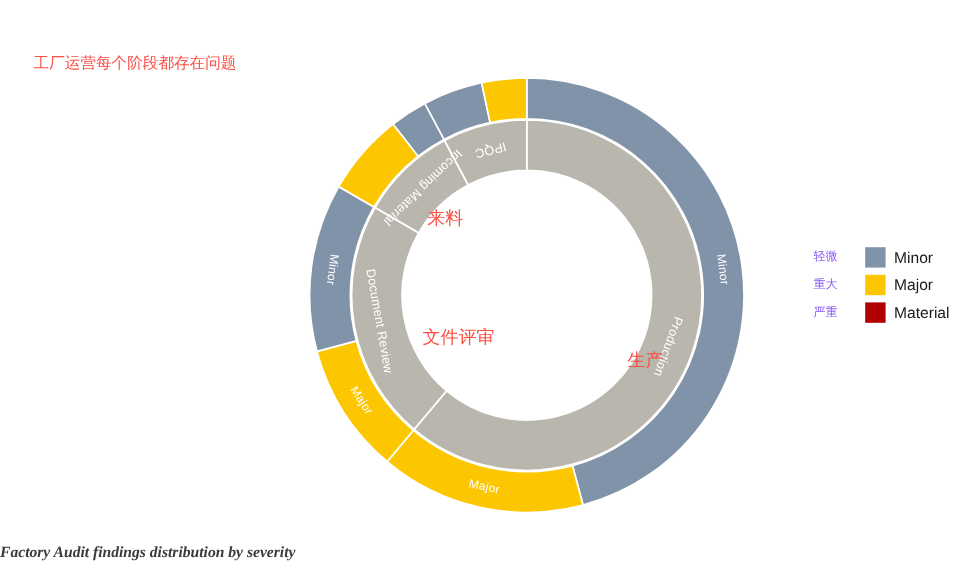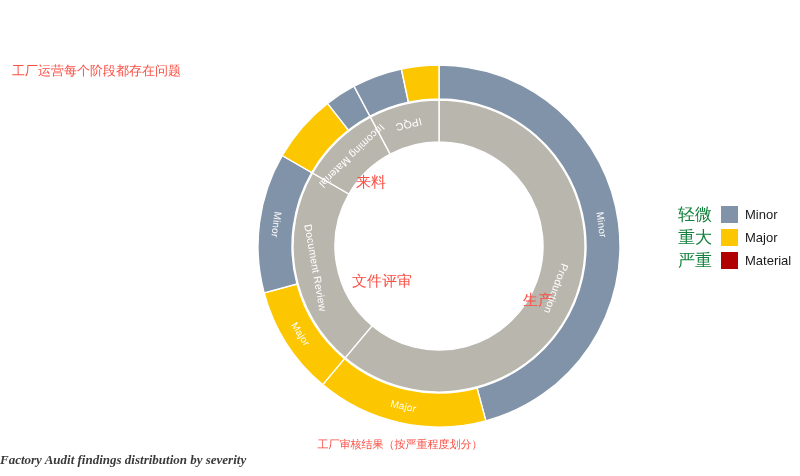--- a/index.html
+++ b/index.html
@@ -10,24 +10,23 @@
     overflow:hidden;position:relative;
   }
   #root{position:absolute;inset:0;}
 
   .title{
     position:absolute;left:12px;top:14px;
     font-size:23px;font-weight:bold;color:#111111;
     letter-spacing:-0.2px;white-space:nowrap;
   }
   .subtitle{
-    position:absolute;left:12px;top:44px;
+    position:absolute;left:28px;top:44px;
     font-size:13px;color:#fb4f44;white-space:nowrap;
     font-family:"DejaVu Sans","Liberation Sans",sans-serif;
-    margin-top:18px;
   }
 
   .chart-wrap{position:absolute;left:0;top:0;width:800px;height:476px;}
   svg{display:block;}
 
   .seg-label{
     font-size:10px;fill:#ffffff;
     font-family:"Liberation Sans","DejaVu Sans",sans-serif;
     letter-spacing:0.2px;
   }
@@ -47,21 +46,21 @@
     font-size:13px;color:#3a3a3a;font-style:italic;font-weight:bold;
     font-family:"Liberation Serif","DejaVu Serif",serif;
   }
 
   .legend{
     position:absolute;left:678px;top:206px;
     display:flex;flex-direction:column;gap:6px;
   }
   .legend-row{display:flex;align-items:center;gap:7px;height:17px;}
   .legend-cn{
-    font-size:17px;color:#15803d;width:36px;text-align:left;
+    font-size:10px;color:#8b5cf6;width:36px;text-align:left;
     font-family:"DejaVu Sans","Liberation Sans",sans-serif;
     line-height:17px;
   }
   .legend-swatch{width:17px;height:17px;display:inline-block;}
   .legend-en{font-size:13px;color:#1a1a1a;line-height:17px;white-space:nowrap;}
 </style>
 </head>
 <body>
 
 <div id="root">
@@ -107,16 +106,15 @@
       <span class="legend-swatch" style="background:#fcc700"></span>
       <span class="legend-en">Major</span>
     </div>
     <div class="legend-row">
       <span class="legend-cn">严重</span>
       <span class="legend-swatch" style="background:#b00000"></span>
       <span class="legend-en">Material</span>
     </div>
   </div>
 
-  <div class="caption-cn">工厂审核结果（按严重程度划分）</div>
   <div class="caption-en">Factory Audit findings distribution by severity</div>
 
 </div>
 
 </body></html>

